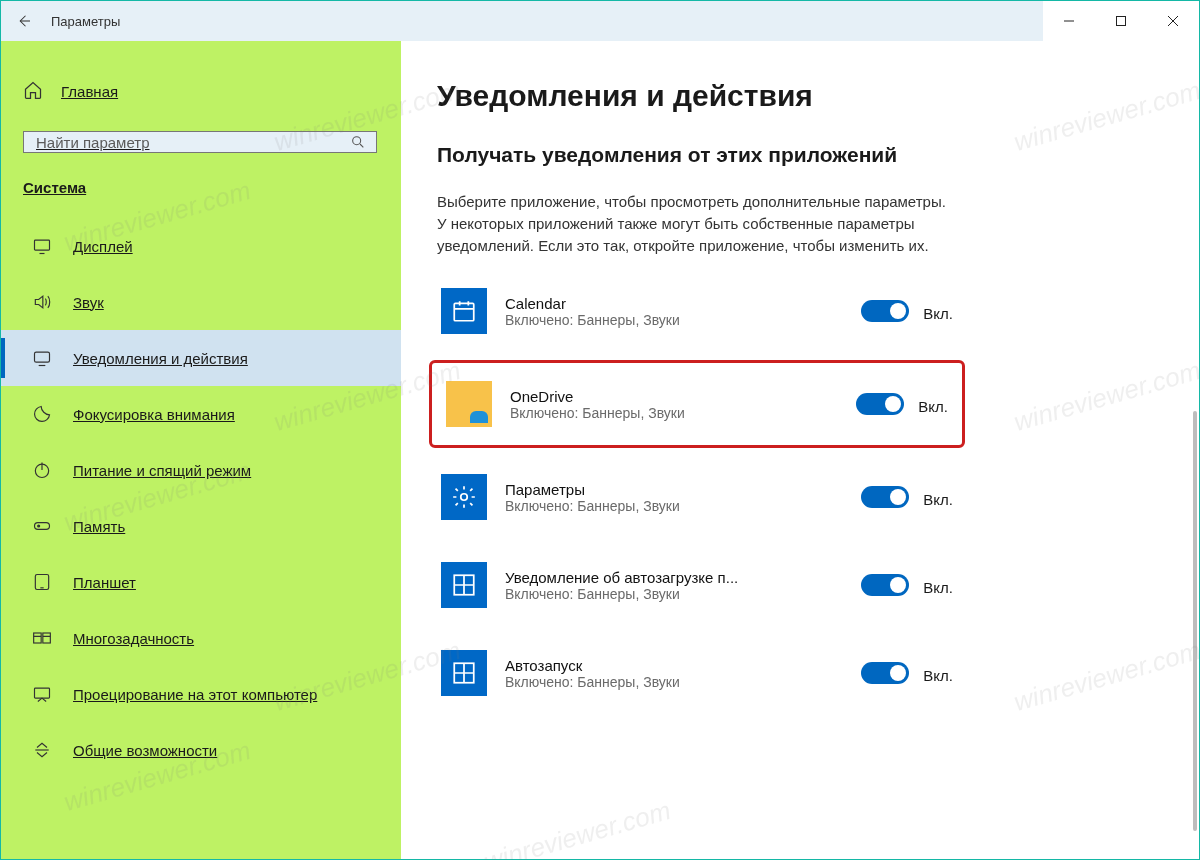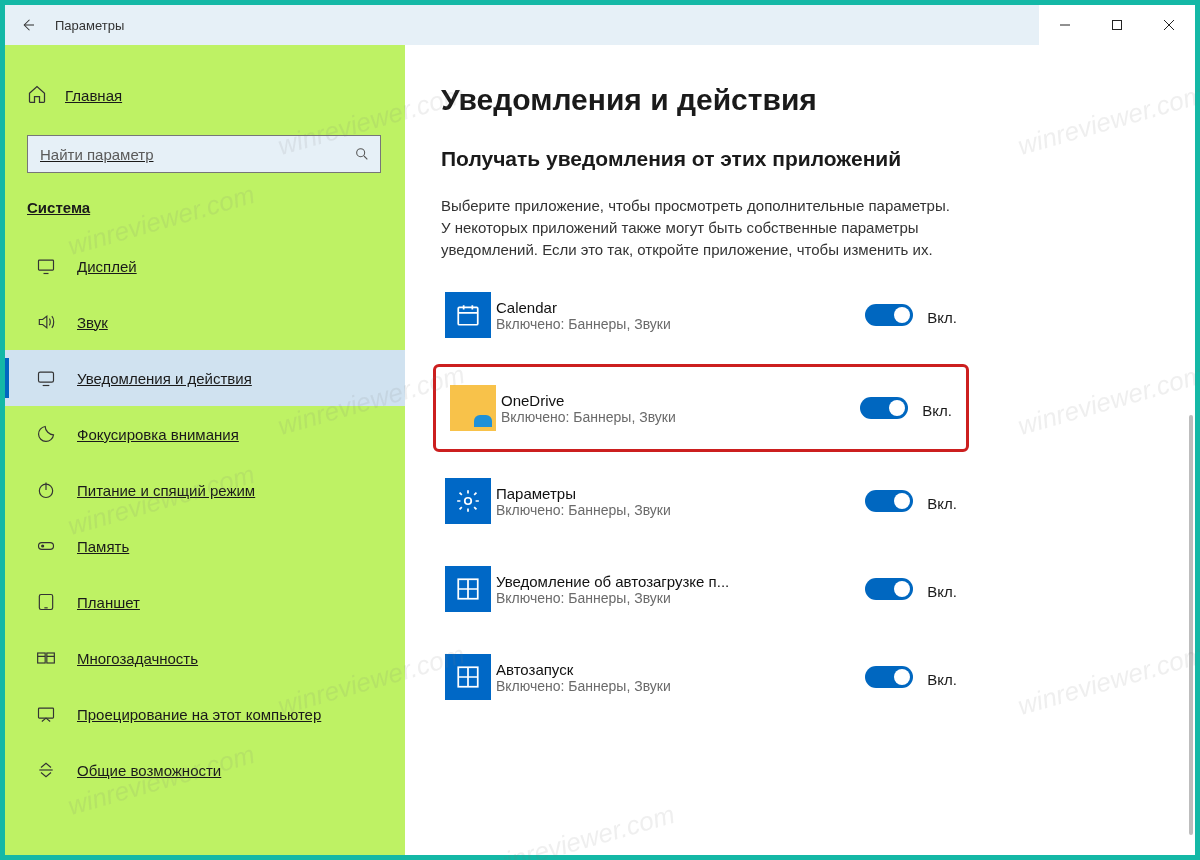--- a/index.html
+++ b/index.html
@@ -1,46 +1,46 @@
 <!DOCTYPE html>
 <html><head>
 <meta charset="utf-8">
 <style>
   * { box-sizing: border-box; margin: 0; padding: 0; }
   html, body { width: 1200px; height: 860px; overflow: hidden; font-family: "Segoe UI", Arial, sans-serif; font-size: 14px; color: #1a1a1a; background: #fff; }
-  .window { width: 1200px; height: 860px; display: flex; flex-direction: column; position: relative; border: 5px solid #14b8a6; }
+  .window { width: 1200px; height: 860px; display: flex; flex-direction: column; position: relative; border: 1px solid #14b8a6; }
   
   .titlebar { height: 40px; display: flex; align-items: center; position: relative; background: #e6f0f7; }
   .titlebar .back { width: 46px; height: 40px; display: flex; align-items: center; justify-content: center; cursor: default; }
   .titlebar .title { font-size: 13px; color: #333; margin-left: 4px; }
   .winctrl { position: absolute; right: 0; top: 0; height: 40px; display: flex; }
   .winbtn { width: 52px; height: 40px; display: flex; align-items: center; justify-content: center; background: #fff; }
   .winbtn svg { display: block; }
   
   .body { flex: 1; display: flex; min-height: 0; }
   
   .sidebar { width: 400px; background: #bef264; display: flex; flex-direction: column; padding-top: 28px; text-decoration: underline; }
   .home-row { display: flex; align-items: center; height: 44px; padding-left: 22px; gap: 18px; font-size: 15px; }
-  .searchbox { margin: 18px 24px 0 22px; height: 38px; border: 1px solid #777; display: flex; align-items: center; padding: 0 10px 0 12px; color: #666; background: #e6f0f7; }
+  .searchbox { margin: 18px 24px 0 22px; height: 22px; border: 1px solid #777; display: flex; align-items: center; padding: 0 10px 0 12px; color: #666; background: #e6f0f7; }
   .searchbox .ph { flex: 1; font-size: 15px; color: #5a5a5a; }
   .sec-title { font-weight: 600; font-size: 15px; padding: 26px 0 8px 22px; }
   .nav { display: flex; flex-direction: column; margin-top: 14px; }
   .nav-item { display: flex; align-items: center; height: 56px; padding-left: 30px; gap: 20px; font-size: 15px; position: relative; cursor: default; }
   .nav-item.selected { background: #d0e2f0; }
   .nav-item.selected::before { content: ""; position: absolute; left: 0; top: 8px; bottom: 8px; width: 4px; background: #0067c0; }
   .nav-item .ic { width: 22px; display: flex; align-items: center; justify-content: center; }
   
   .main { flex: 1; background: #fff; padding: 38px 36px 0 36px; position: relative; overflow: hidden; }
   .main h1 { font-size: 30px; font-weight: 600; margin-bottom: 30px; }
   .main h2 { font-size: 21px; font-weight: 600; margin-bottom: 24px; }
   .desc { font-size: 15px; color: #333; max-width: 520px; line-height: 1.45; margin-bottom: 26px; }
   .sortrow { font-size: 15px; color: #333; margin-bottom: 14px; display: flex; align-items: center; gap: 6px; }
   .sortrow .val { color: #111; }
   .apps { display: flex; flex-direction: column; gap: 30px; max-width: 520px; }
-  .app-row { display: flex; align-items: center; gap: 5px; padding: 6px 4px; position: relative; }
+  .app-row { display: flex; align-items: center; gap: 18px; padding: 6px 4px; position: relative; }
   .app-row.highlight { border: 3px solid #cc1f1f; border-radius: 6px; padding: 18px 14px; margin: -10px -8px; }
   .app-icon { width: 46px; height: 46px; background: #0068c6; display: flex; align-items: center; justify-content: center; color: #fff; flex-shrink: 0; }
   .app-icon.folder { background: #f8c24a; position: relative; }
   .app-icon.folder::after { content: ""; position: absolute; right: 4px; bottom: 4px; width: 18px; height: 12px; background: #1f91d8; border-radius: 6px 6px 0 0; }
   .app-text { flex: 1; min-width: 0; }
   .app-name { font-size: 15px; color: #111; white-space: nowrap; overflow: hidden; text-overflow: ellipsis; }
   .app-sub { font-size: 14px; color: #6a6a6a; }
   .toggle-wrap { display: flex; align-items: flex-end; gap: 14px; }
   .toggle { width: 48px; height: 22px; border-radius: 11px; background: #0067c0; position: relative; }
   .toggle::after { content: ""; position: absolute; right: 3px; top: 3px; width: 16px; height: 16px; background: #fff; border-radius: 50%; }

